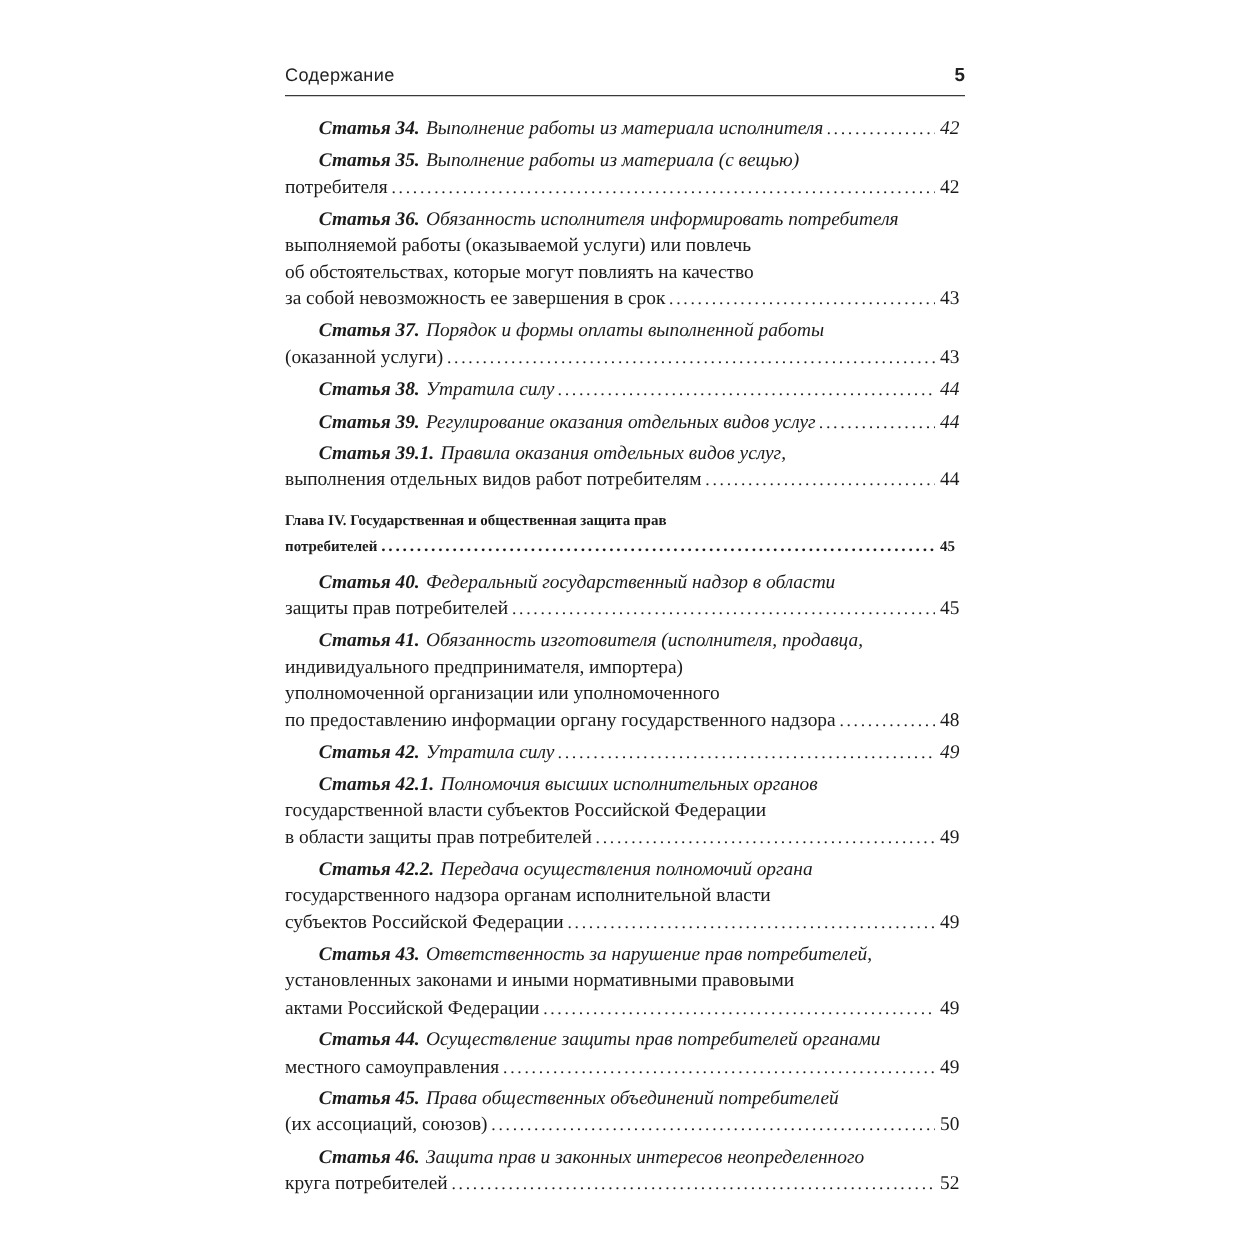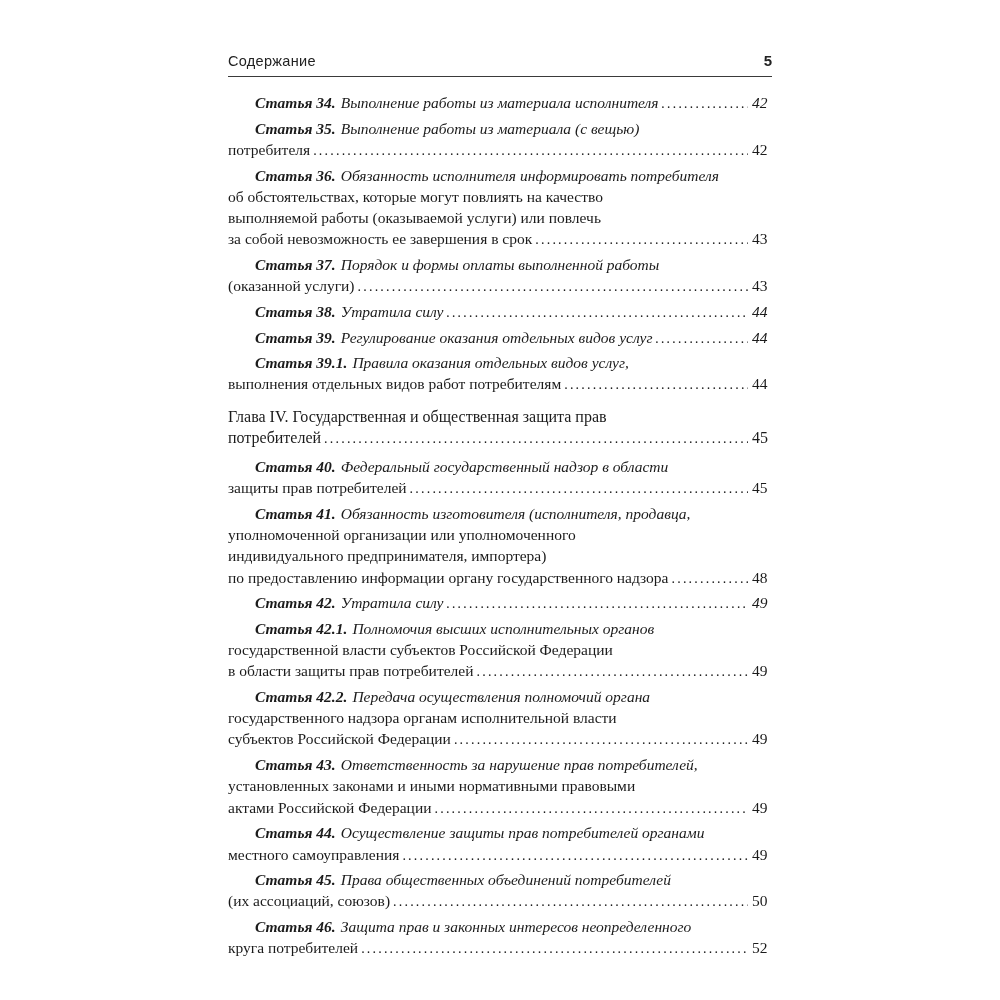--- a/index.html
+++ b/index.html
@@ -56,22 +56,22 @@
     letter-spacing: 2.2px;
     color: #1b1b1b;
   }
   .dots::before {
     content: "................................................................................................................................................................";
   }
   .pg { flex: none; min-width: 20px; text-align: left; }
   .e.chapter {
     margin-top: 10px;
     margin-bottom: 7px;
-    font-weight: normal;
-    font-size: 16px;
+    font-weight: bold;
+    font-size: 12px;
   }
 </style>
 </head>
 <body>
 
 <div class="sheet">
   <div class="content">
 
     <div class="pagehead">
       <span class="ptitle">Содержание</span>
@@ -101,24 +101,24 @@
           <span class="pg">42</span>
         </div>
       </div>
 
       <div class="e">
         <div class="ln first">
           <span class="lbl">Статья 36.</span>
           <span class="txt">Обязанность исполнителя информировать потребителя</span>
         </div>
         <div class="ln">
+          <span class="txt">выполняемой работы (оказываемой услуги) или повлечь</span>
+        </div>
+        <div class="ln">
           <span class="txt">об обстоятельствах, которые могут повлиять на качество</span>
-        </div>
-        <div class="ln">
-          <span class="txt">выполняемой работы (оказываемой услуги) или повлечь</span>
         </div>
         <div class="ln">
           <span class="txt">за собой невозможность ее завершения в срок</span>
           <span class="dots"></span>
           <span class="pg">43</span>
         </div>
       </div>
 
       <div class="e">
         <div class="ln first">
@@ -184,24 +184,24 @@
           <span class="pg">45</span>
         </div>
       </div>
 
       <div class="e">
         <div class="ln first">
           <span class="lbl">Статья 41.</span>
           <span class="txt">Обязанность изготовителя (исполнителя, продавца,</span>
         </div>
         <div class="ln">
+          <span class="txt">индивидуального предпринимателя, импортера)</span>
+        </div>
+        <div class="ln">
           <span class="txt">уполномоченной организации или уполномоченного</span>
-        </div>
-        <div class="ln">
-          <span class="txt">индивидуального предпринимателя, импортера)</span>
         </div>
         <div class="ln">
           <span class="txt">по предоставлению информации органу государственного надзора</span>
           <span class="dots"></span>
           <span class="pg">48</span>
         </div>
       </div>
 
       <div class="e">
         <div class="ln first">

